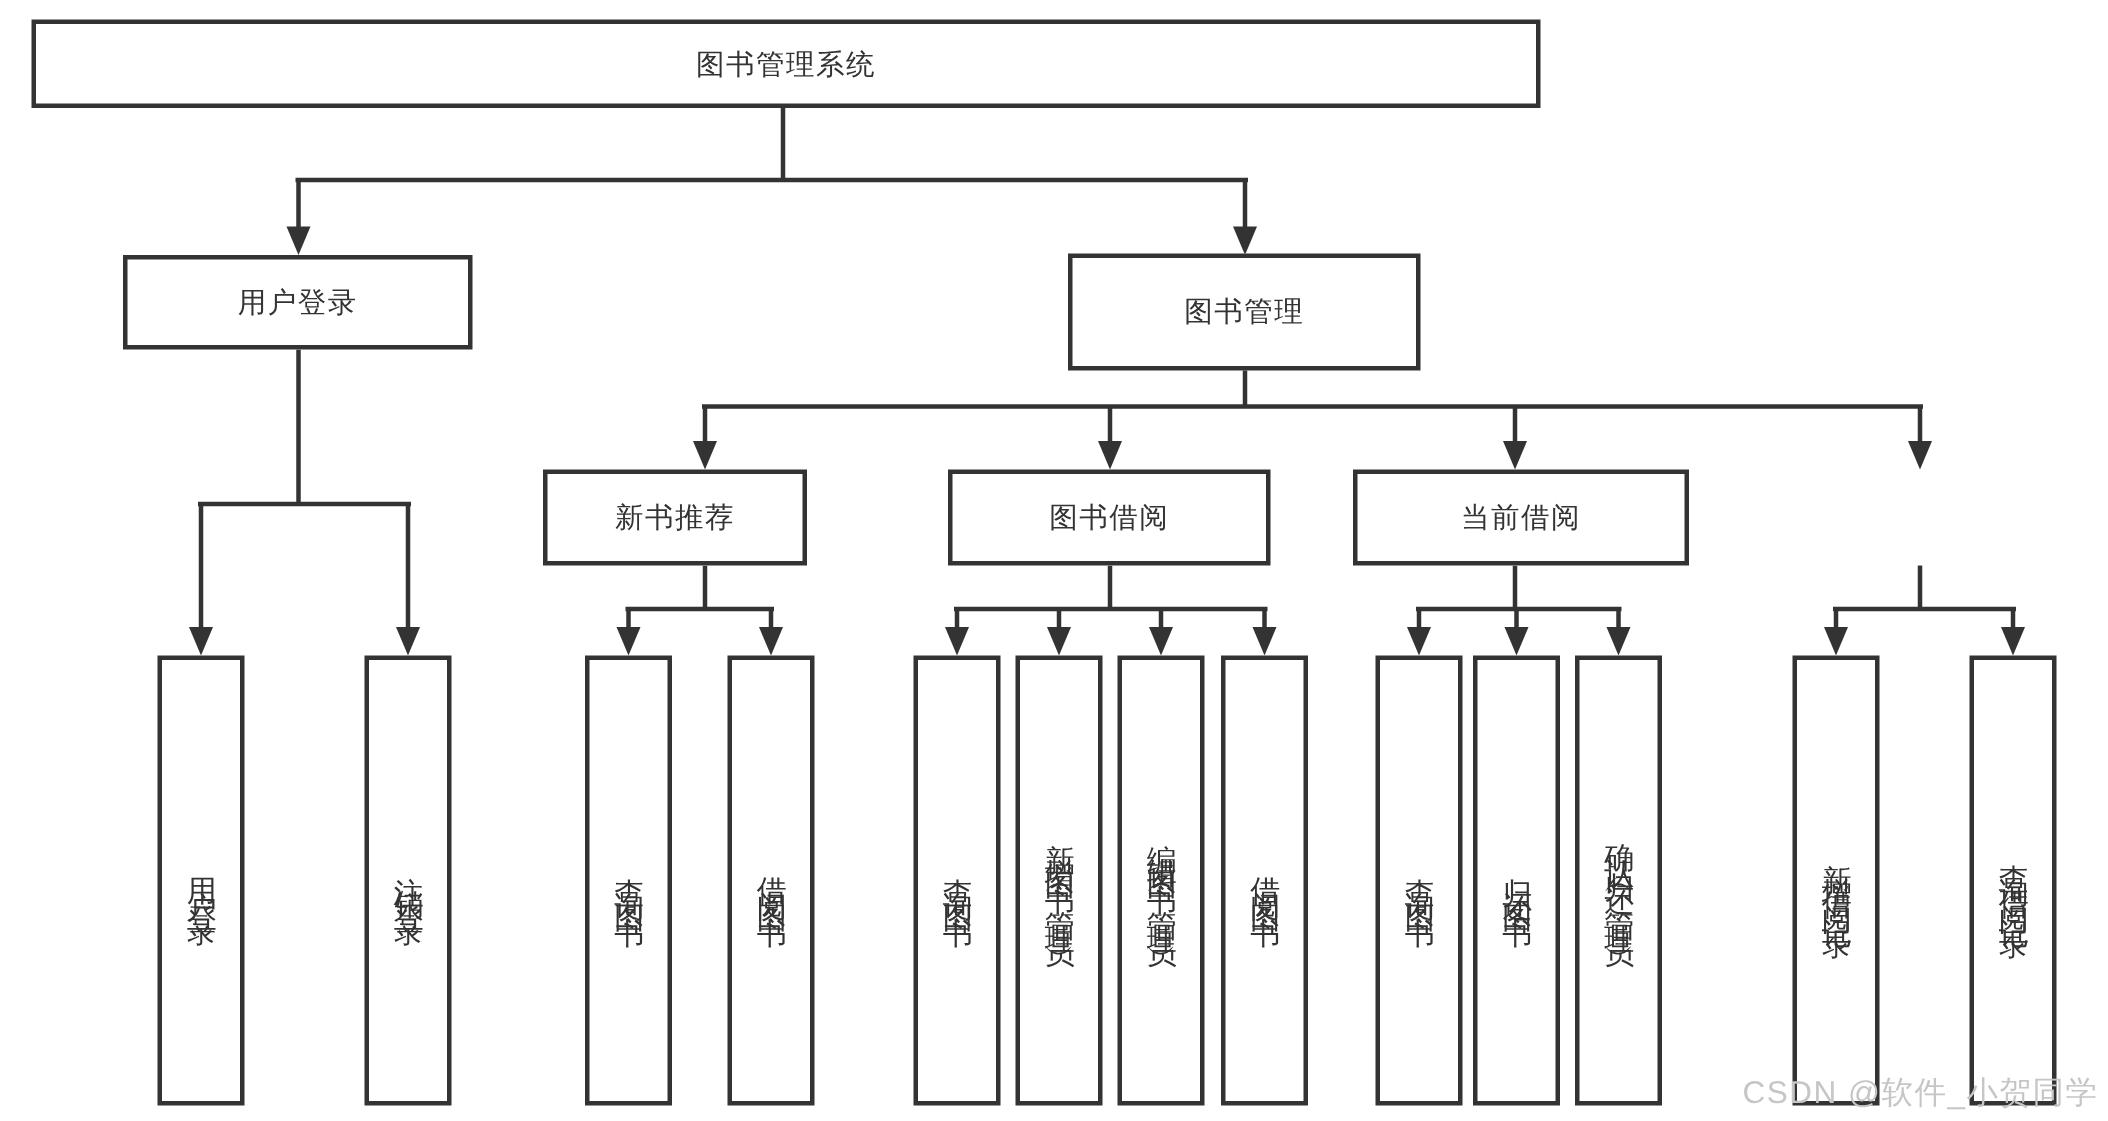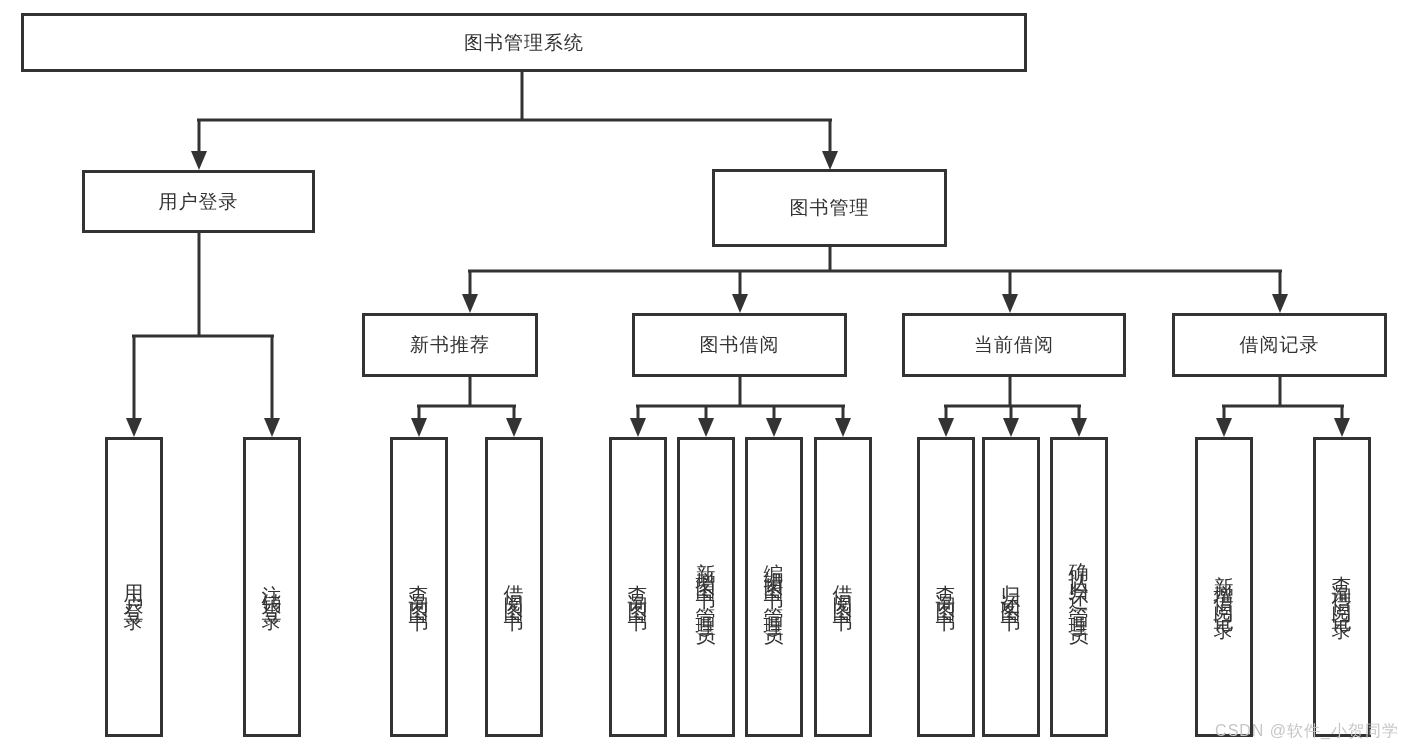--- a/index.html
+++ b/index.html
@@ -42,21 +42,21 @@
     writing-mode: vertical-rl;
     text-orientation: mixed;
     letter-spacing: 9px;
     line-height: 1;
     white-space: nowrap;
   }
   .watermark {
     position: absolute;
     right: 6px;
     bottom: 5px;
-    font-size: 16px;
+    font-size: 21px;
     color: var(--watermark);
     z-index: 3;
     letter-spacing: 1px;
   }
 </style>
 </head>
 <body>
 
 <div class="stage">
 
@@ -137,21 +137,20 @@
   </svg>
 
   <div class="box h" style="left:21px; top:13px; width:1006px; height:59px;">图书管理系统</div>
 
   <div class="box h" style="left:82px; top:170px; width:233px; height:63px;">用户登录</div>
   <div class="box h" style="left:712px; top:169px; width:235px; height:78px;">图书管理</div>
 
   <div class="box h" style="left:362px; top:313px; width:176px; height:64px;text-align:center;">新书推荐</div>
   <div class="box h" style="left:632px; top:313px; width:215px; height:64px;">图书借阅</div>
   <div class="box h" style="left:902px; top:313px; width:224px; height:64px;">当前借阅</div>
-  <div class="box h" style="left:1172px; top:313px; width:215px; height:64px;">借阅记录</div>
 
   <div class="box v" style="left:105px; top:437px; width:58px; height:300px;">
     <span class="vtxt">用户登录</span>
   </div>
   <div class="box v" style="left:243px; top:437px; width:58px; height:300px;">
     <span class="vtxt">注销登录</span>
   </div>
 
   <div class="box v" style="left:390px; top:437px; width:58px; height:300px;">
     <span class="vtxt">查询图书</span>

